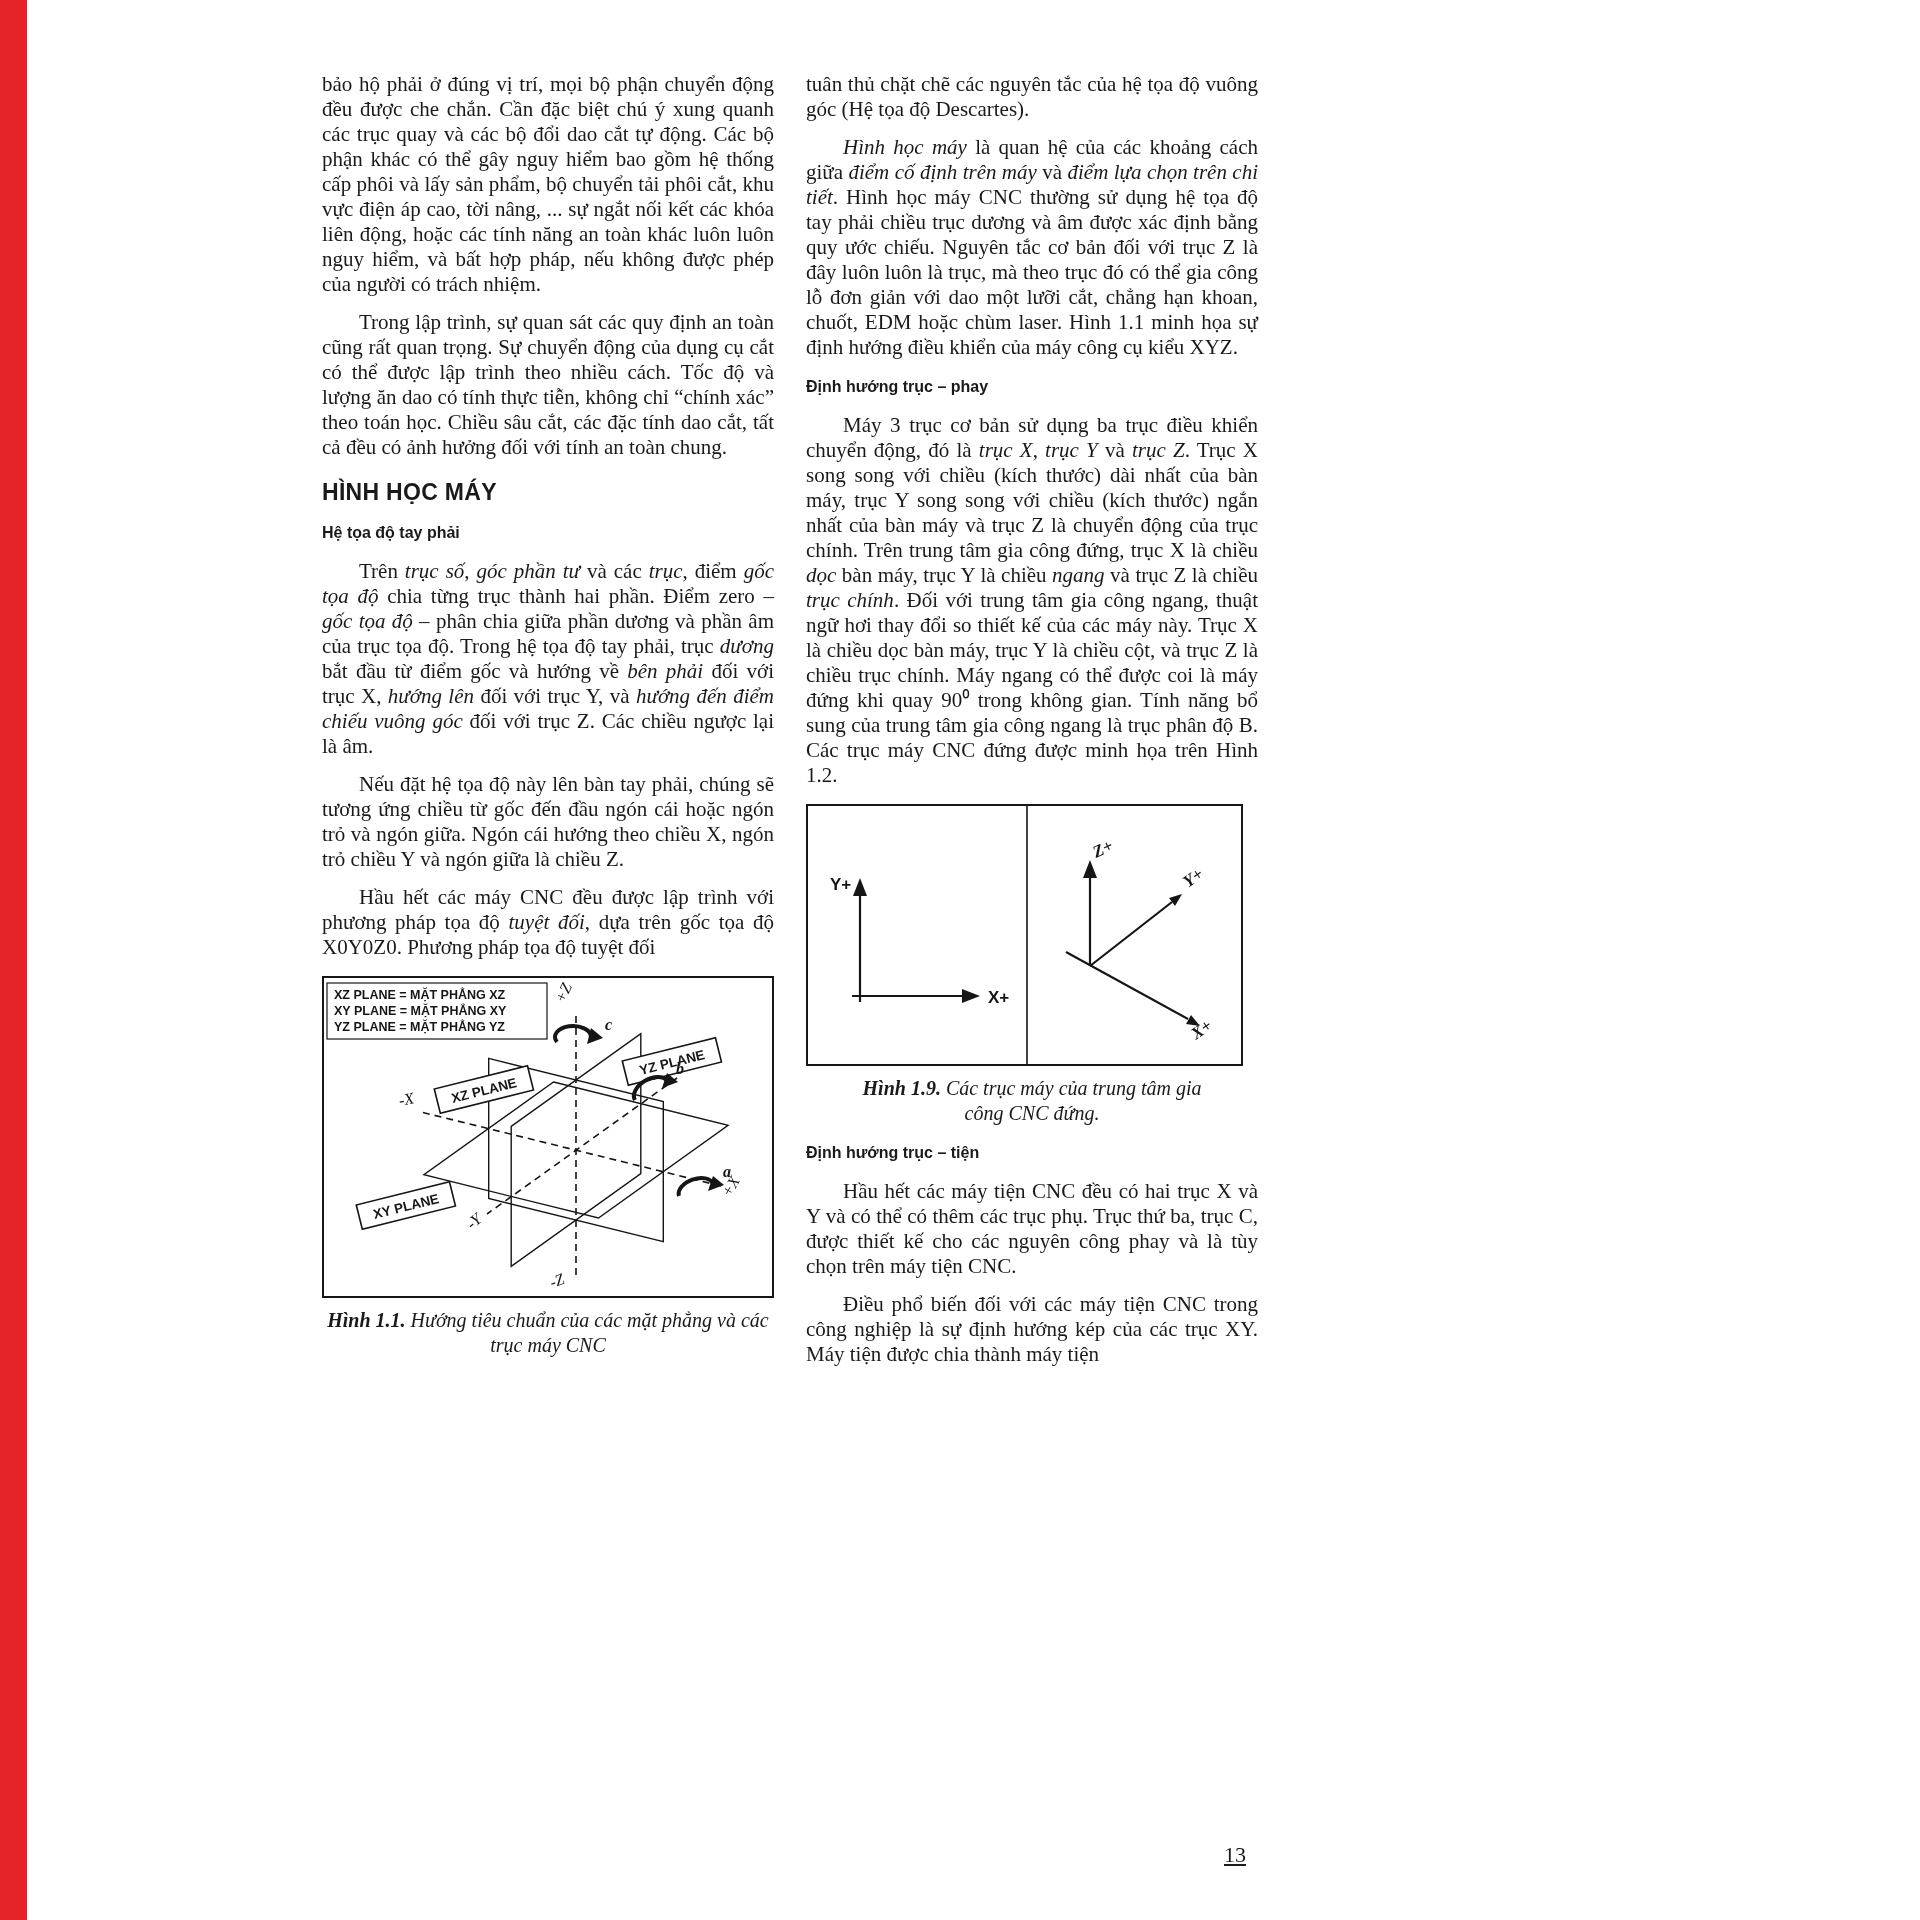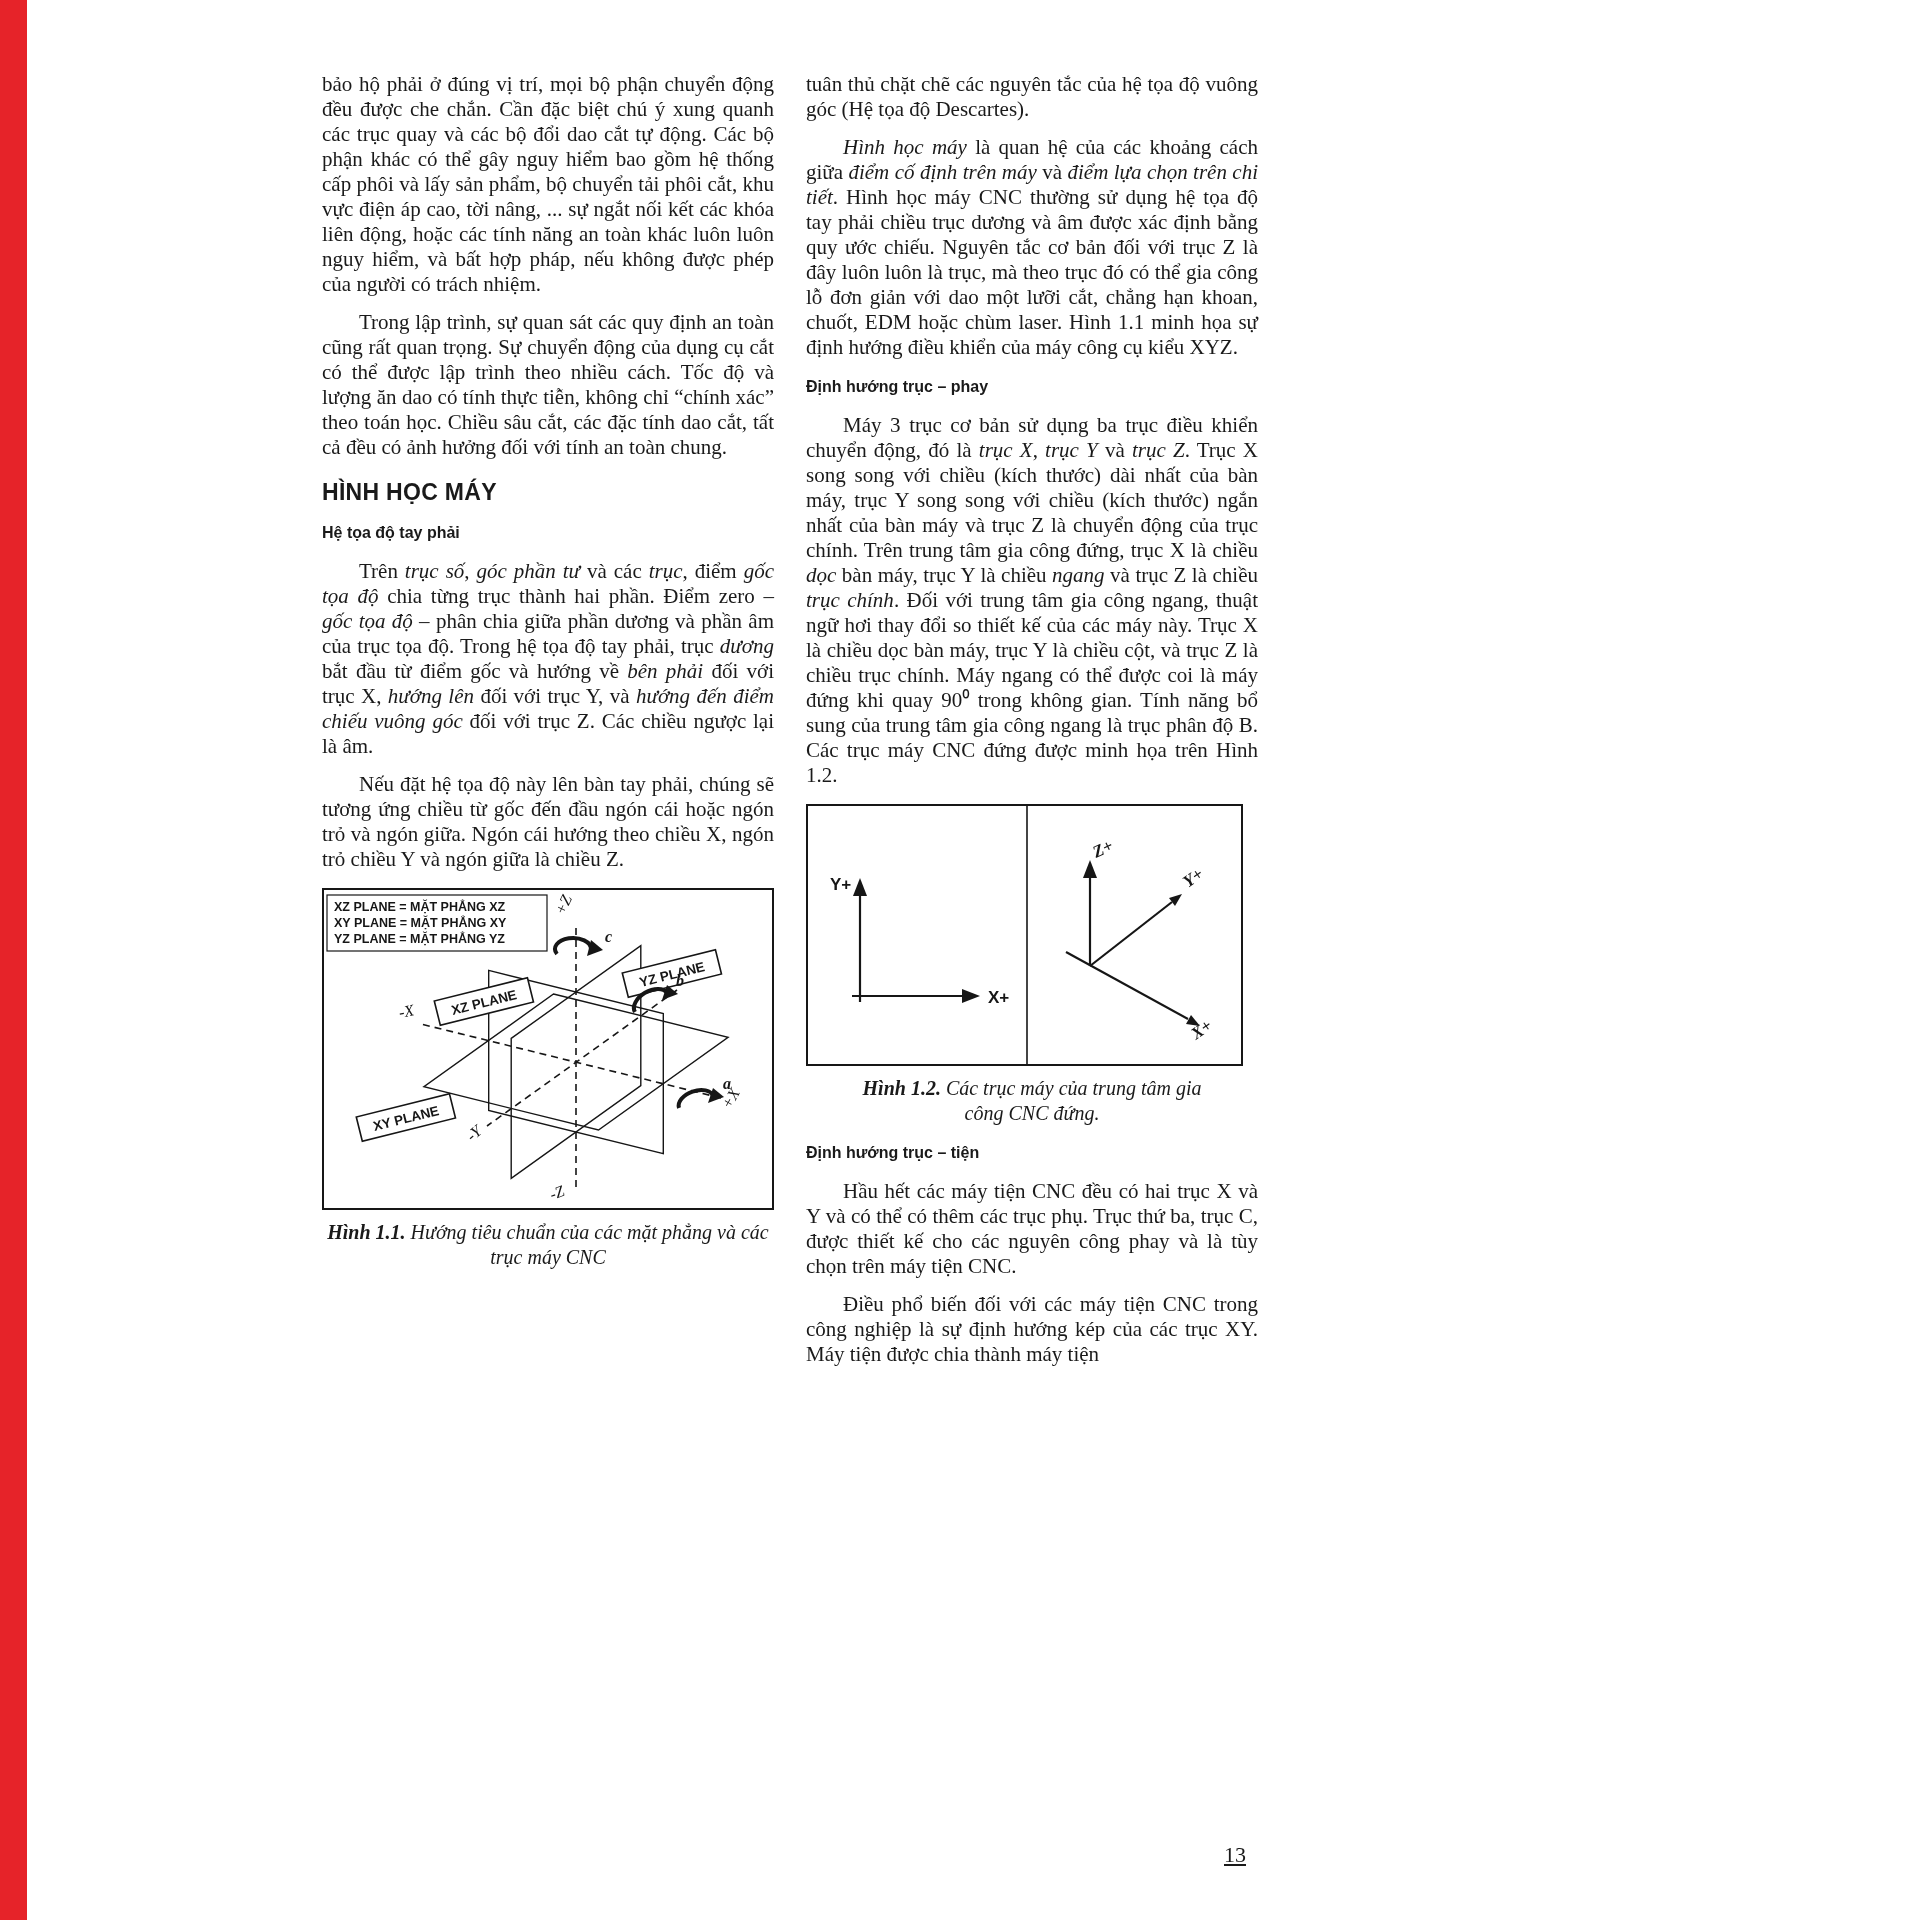--- a/index.html
+++ b/index.html
@@ -37,20 +37,21 @@
 <div class="page">
   <div class="red-strip"></div>
 
   <div class="col col-left">
     <p class="noindent">bảo hộ phải ở đúng vị trí, mọi bộ phận chuyển động đều được che chắn. Cần đặc biệt chú ý xung quanh các trục quay và các bộ đổi dao cắt tự động. Các bộ phận khác có thể gây nguy hiểm bao gồm hệ thống cấp phôi và lấy sản phẩm, bộ chuyển tải phôi cắt, khu vực điện áp cao, tời nâng, ... sự ngắt nối kết các khóa liên động, hoặc các tính năng an toàn khác luôn luôn nguy hiểm, và bất hợp pháp, nếu không được phép của người có trách nhiệm.</p>
     <p>Trong lập trình, sự quan sát các quy định an toàn cũng rất quan trọng. Sự chuyển động của dụng cụ cắt có thể được lập trình theo nhiều cách. Tốc độ và lượng ăn dao có tính thực tiễn, không chỉ “chính xác” theo toán học. Chiều sâu cắt, các đặc tính dao cắt, tất cả đều có ảnh hưởng đối với tính an toàn chung.</p>
     <h3 class="sec">HÌNH HỌC MÁY</h3>
     <h4 class="sub">Hệ tọa độ tay phải</h4>
     <p><span>Trên </span><span class="it">trục số</span><span>, </span><span class="it">góc phần tư</span><span> và các </span><span class="it">trục</span><span>, điểm </span><span class="it">gốc tọa độ</span><span> chia từng trục thành hai phần. Điểm zero – </span><span class="it">gốc tọa độ</span><span> – phân chia giữa phần dương và phần âm của trục tọa độ. Trong hệ tọa độ tay phải, trục </span><span class="it">dương</span><span> bắt đầu từ điểm gốc và hướng về </span><span class="it">bên phải</span><span> đối với trục X, </span><span class="it">hướng lên</span><span> đối với trục Y, và </span><span class="it">hướng đến điểm chiếu vuông góc</span><span> đối với trục Z. Các chiều ngược lại là âm.</span></p>
     <p>Nếu đặt hệ tọa độ này lên bàn tay phải, chúng sẽ tương ứng chiều từ gốc đến đầu ngón cái hoặc ngón trỏ và ngón giữa. Ngón cái hướng theo chiều X, ngón trỏ chiều Y và ngón giữa là chiều Z.</p>
+    <p><span>Hầu hết các máy CNC đều được lập trình với phương pháp tọa độ </span><span class="it">tuyệt đối</span><span>, dựa trên gốc tọa độ X0Y0Z0. Phương pháp tọa độ tuyệt đối</span></p>
 
     <div class="figure">
       <svg width="448" height="318" viewBox="0 0 448 318">
 
         <rect x="3" y="5" width="220" height="56" fill="#ffffff" stroke="#161616" stroke-width="1.2"></rect>
         <text class="legend" x="10" y="21">XZ PLANE = MẶT PHẲNG XZ</text>
         <text class="legend" x="10" y="37">XY PLANE = MẶT PHẲNG XY</text>
         <text class="legend" x="10" y="53">YZ PLANE = MẶT PHẲNG YZ</text>
 
         <polygon class="pl" points="164.7,80.4 339.3,123.6 339.3,263.6 164.7,220.4" fill="none" stroke-width="1.4"></polygon>
@@ -120,21 +121,21 @@
 
         <line x1="282" y1="160" x2="364" y2="96" stroke-width="2.2"></line>
         <polygon points="374,88 367,100 361,92" fill="#161616"></polygon>
         <text class="hand-label" x="380" y="82" transform="rotate(-35 380 82)">Y+</text>
 
         <line x1="258" y1="146" x2="380" y2="213" stroke-width="2.2"></line>
         <polygon points="392,220 378,218 383,209" fill="#161616"></polygon>
         <text class="hand-label" x="388" y="234" transform="rotate(-35 388 234)">X+</text>
       </svg>
     </div>
-    <p class="caption cap2"><b>Hình 1.2.</b><span> Các trục máy của trung tâm gia công CNC đứng.</span></p>
+    <p class="caption cap2"><b>Hình 1.9.</b><span> Các trục máy của trung tâm gia công CNC đứng.</span></p>
 
     <h4 class="sub">Định hướng trục – tiện</h4>
     <p>Hầu hết các máy tiện CNC đều có hai trục X và Y và có thể có thêm các trục phụ. Trục thứ ba, trục C, được thiết kế cho các nguyên công phay và là tùy chọn trên máy tiện CNC.</p>
     <p>Điều phổ biến đối với các máy tiện CNC trong công nghiệp là sự định hướng kép của các trục XY. Máy tiện được chia thành máy tiện</p>
   </div>
 
   <div class="page-num">13</div>
 </div>
 
 </body></html>

